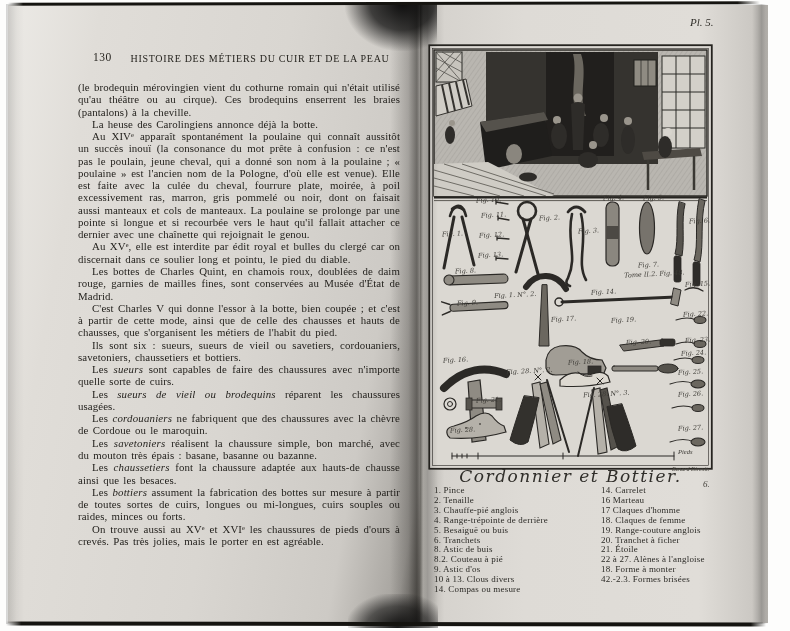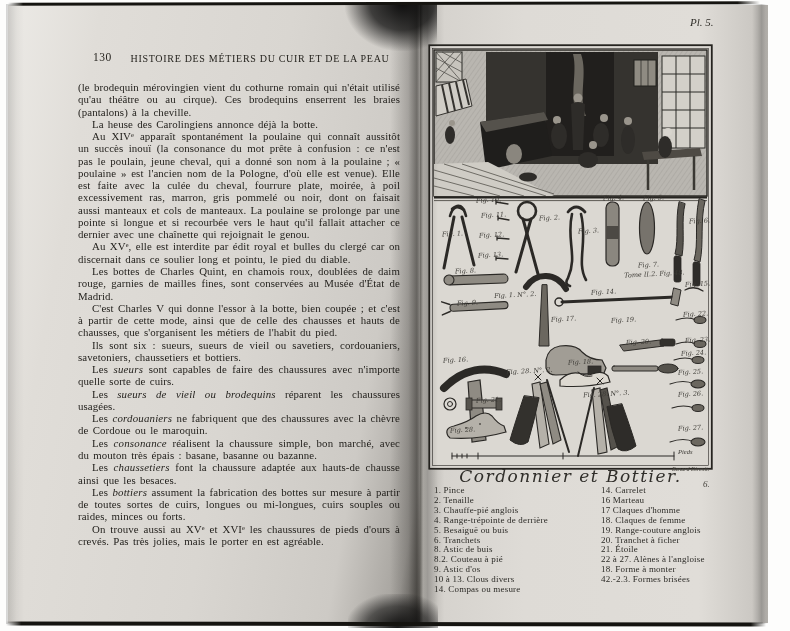--- a/index.html
+++ b/index.html
@@ -71,21 +71,21 @@
       <p><span>(le brodequin mérovingien vient du cothurne romain qui n'était utilisé qu'au théâtre ou au cirque). Ces brodequins enserrent les braies (pantalons) à la cheville.</span></p>
       <p class="indent"><span>La heuse des Carolingiens annonce déjà la botte.</span></p>
       <p class="indent"><span>Au XIVᵉ apparaît spontanément la poulaine qui connaît aussitôt un succès inouï (la consonance du mot prête à confusion : ce n'est pas le poulain, jeune cheval, qui a donné son nom à la poulaine ; « poulaine » est l'ancien nom de la Pologne, d'où elle est venue). Elle est faite avec la culée du cheval, fourrure plate, moirée, à poil excessivement ras, marron, gris pommelé ou noir, dont on faisait aussi manteaux et cols de manteaux. La poulaine se prolonge par une pointe si longue et si recourbée vers le haut qu'il fallait attacher ce dernier avec une chaînette qui rejoignait le genou.</span></p>
       <p class="indent"><span>Au XVᵉ, elle est interdite par édit royal et bulles du clergé car on discernait dans ce soulier long et pointu, le pied du diable.</span></p>
       <p class="indent"><span>Les bottes de Charles Quint, en chamois roux, doublées de daim rouge, garnies de mailles fines, sont conservées au Musée d'État de Madrid.</span></p>
       <p class="indent"><span>C'est Charles V qui donne l'essor à la botte, bien coupée ; et c'est à partir de cette mode, ainsi que de celle des chausses et hauts de chausses, que s'organisent les métiers de l'habit du pied.</span></p>
       <p class="indent"><span>Ils sont six : sueurs, sueurs de vieil ou savetiers, cordouaniers, savetoniers, chaussetiers et bottiers.</span></p>
       <p class="indent"><span>Les </span><i>sueurs</i><span> sont capables de faire des chaussures avec n'importe quelle sorte de cuirs.</span></p>
       <p class="indent"><span>Les </span><i>sueurs de vieil ou brodequins</i><span> réparent les chaussures usagées.</span></p>
       <p class="indent"><span>Les </span><i>cordouaniers</i><span> ne fabriquent que des chaussures avec la chèvre de Cordoue ou le maroquin.</span></p>
-      <p class="indent"><span>Les </span><i>consonance</i><span> réalisent la chaussure simple, bon marché, avec du mouton très épais : basane, basanne ou bazanne.</span></p>
+      <p class="indent"><span>Les </span><i>savetoniers</i><span> réalisent la chaussure simple, bon marché, avec du mouton très épais : basane, basanne ou bazanne.</span></p>
       <p class="indent"><span>Les </span><i>chaussetiers</i><span> font la chaussure adaptée aux hauts-de chausse ainsi que les besaces.</span></p>
       <p class="indent"><span>Les </span><i>bottiers</i><span> assument la fabrication des bottes sur mesure à partir de toutes sortes de cuirs, longues ou mi-longues, cuirs souples ou raides, minces ou forts.</span></p>
       <p class="indent"><span>On trouve aussi au XVᵉ et XVIᵉ les chaussures de pieds d'ours à crevés. Pas très jolies, mais le porter en est agréable.</span></p>
     </div>
 
   <div class="plate-label">Pl. 5.</div>
 
   <div class="plate">
     <svg width="285" height="426" viewBox="0 0 285 426" xmlns="http://www.w3.org/2000/svg">
       <defs>

